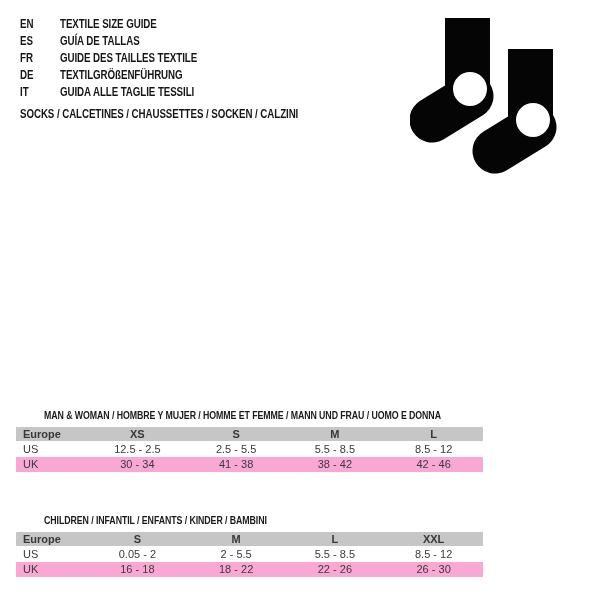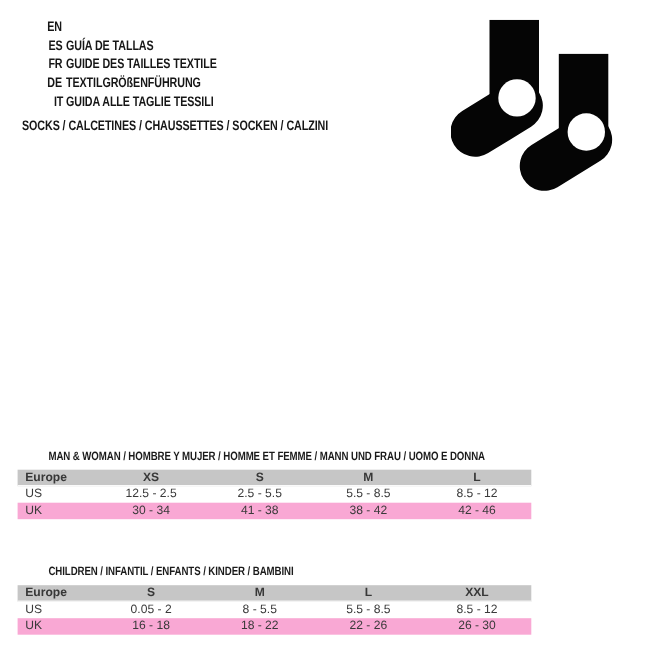--- a/index.html
+++ b/index.html
@@ -10,21 +10,21 @@
     position:relative;
     overflow:hidden;
     color:#161616;
   }
   .condensed { display:inline-block; transform:scaleX(0.78); transform-origin:0 50%; white-space:nowrap; }
   .condensed-t { display:inline-block; transform:scaleX(0.80); transform-origin:0 50%; white-space:nowrap; }
 
   
   .lang-block { position:absolute; left:20px; top:16px; }
   .lang-row { display:flex; height:17px; line-height:17px; font-weight:700; font-size:12.5px; letter-spacing:-0.1px; }
-  .lang-code { width:40px; flex:0 0 40px;text-align:right; }
+  .lang-code { width:40px; flex:0 0 40px; }
   .lang-label { flex:1; }
 
   
   .category-heading {
     position:absolute; left:20px; top:106px;
     font-weight:700; font-size:12.5px; letter-spacing:-0.1px;
     height:17px; line-height:17px; white-space:nowrap;text-align:center;
   }
 
   
@@ -47,20 +47,21 @@
   .t-row.alt  { background:#f9a8d4; }
   .t-cell { text-align:center; overflow:hidden; }
   .t-cell.first { text-align:left; padding-left:7px; }
 </style>
 </head>
 <body>
 
 <div class="lang-block">
   <div class="lang-row">
     <span class="lang-code"><span class="condensed">EN</span></span>
+    <span class="lang-label"><span class="condensed">TEXTILE SIZE GUIDE</span></span>
   </div>
   <div class="lang-row">
     <span class="lang-code"><span class="condensed">ES</span></span>
     <span class="lang-label"><span class="condensed">GUÍA DE TALLAS</span></span>
   </div>
   <div class="lang-row">
     <span class="lang-code"><span class="condensed">FR</span></span>
     <span class="lang-label"><span class="condensed">GUIDE DES TAILLES TEXTILE</span></span>
   </div>
   <div class="lang-row">
@@ -127,21 +128,21 @@
     <div class="t-row head">
       <div class="t-cell first">Europe</div>
       <div class="t-cell">S</div>
       <div class="t-cell">M</div>
       <div class="t-cell">L</div>
       <div class="t-cell">XXL</div>
     </div>
     <div class="t-row">
       <div class="t-cell first">US</div>
       <div class="t-cell">0.05 - 2</div>
-      <div class="t-cell">8 - 5.5</div>
+      <div class="t-cell">2 - 5.5</div>
       <div class="t-cell">5.5 - 8.5</div>
       <div class="t-cell">8.5 - 12</div>
     </div>
     <div class="t-row alt">
       <div class="t-cell first">UK</div>
       <div class="t-cell">16 - 18</div>
       <div class="t-cell">18 - 22</div>
       <div class="t-cell">22 - 26</div>
       <div class="t-cell">26 - 30</div>
     </div>

